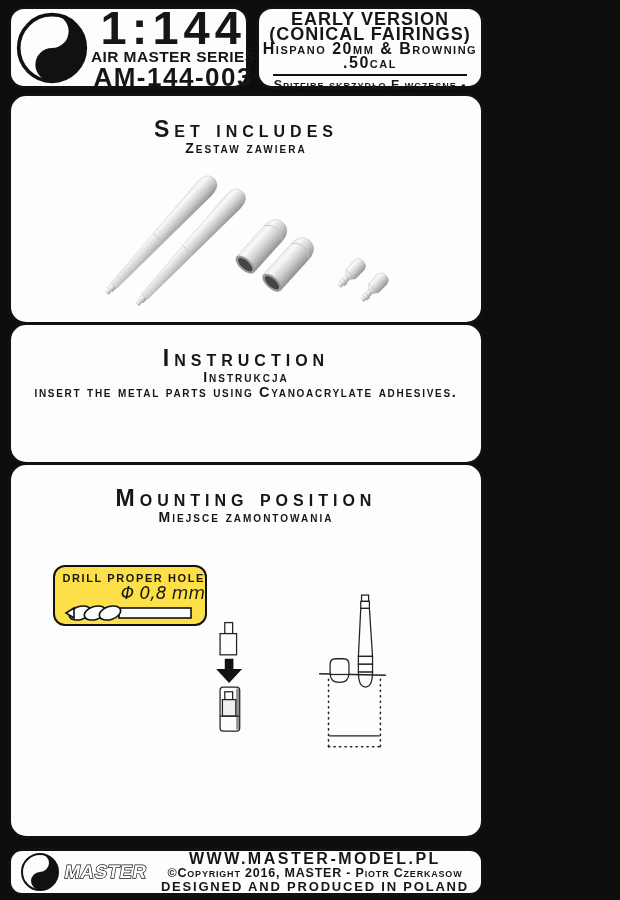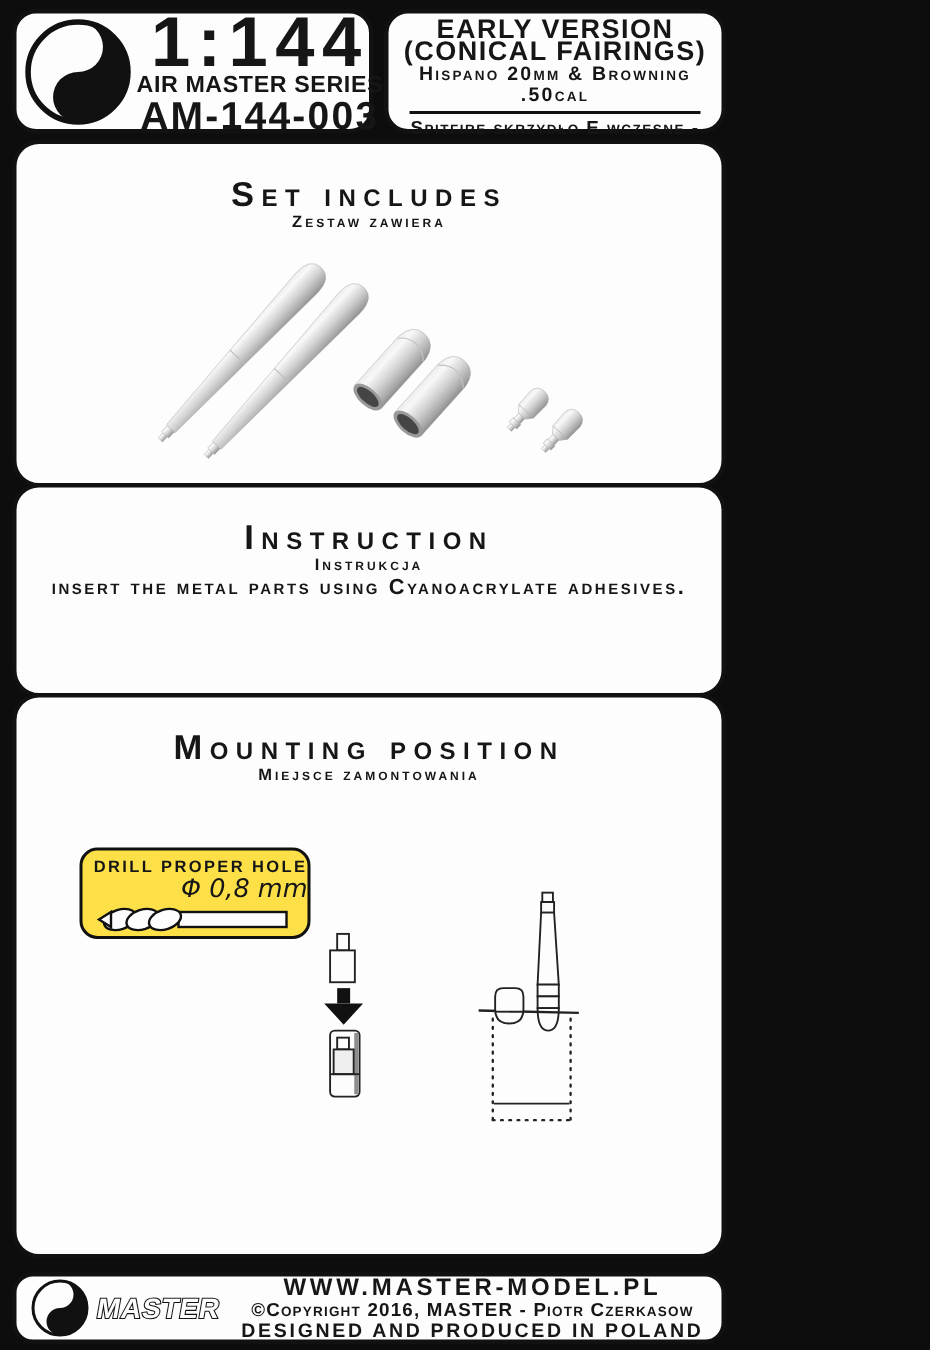--- a/index.html
+++ b/index.html
@@ -11,34 +11,34 @@
   .hdr{position:absolute;top:6px;left:8px;right:8px;height:83px;display:flex;gap:7px;}
   .hdr-left{width:241px;display:flex;align-items:center;padding:1px 2px;}
   .logo-wrap{width:78px;height:76px;flex:0 0 auto;display:flex;align-items:center;justify-content:center;}
   .hdr-left-text{flex:1;text-align:center;padding-right:4px;}
   .scale{font-size:47px;font-weight:bold;letter-spacing:5px;line-height:43px;white-space:nowrap;}
   .series{font-size:15.5px;font-weight:bold;letter-spacing:.4px;line-height:16px;white-space:nowrap;}
   .code{font-size:26px;font-weight:bold;letter-spacing:1.5px;line-height:25px;white-space:nowrap;}
   .hdr-right{flex:1;text-align:center;padding-top:3px;}
   .title{font-size:25px;font-weight:bold;font-variant:small-caps;letter-spacing:3px;line-height:26px;}
   .version{font-size:18px;font-weight:bold;letter-spacing:1px;line-height:15px;}
-  .armament{font-size:13px;font-weight:bold;font-variant:small-caps;letter-spacing:1.5px;line-height:14px;}
+  .armament{font-size:16px;font-weight:bold;font-variant:small-caps;letter-spacing:1.5px;line-height:14px;}
   .hdr-divider{height:2px;background:#111;margin:4px 14px 2px;}
   .polish{font-size:12.5px;font-weight:bold;font-variant:small-caps;letter-spacing:1px;line-height:14px;}
 
   
   .sheet{position:absolute;top:93px;left:8px;right:8px;}
   .section{background:#fdfdfd;border:3px solid #111;border-radius:18px;box-sizing:border-box;position:relative;}
   .section + .section{margin-top:-3px;}
   .sec-set{height:232px;}
   .sec-ins{height:143px;}
   .sec-mnt{height:377px;}
   .sec-head{text-align:center;padding-top:21px;position:relative;z-index:2;}
   .sec-title{font-size:23px;font-weight:bold;font-variant:small-caps;letter-spacing:5px;line-height:24px;}
-  .sec-sub{font-size:11px;font-weight:bold;font-variant:small-caps;letter-spacing:2px;line-height:14px;}
+  .sec-sub{font-size:14px;font-weight:bold;font-variant:small-caps;letter-spacing:2px;line-height:14px;}
   .parts-svg{display:block;width:100%;height:176px;overflow:visible;}
   .ins-en{text-align:center;font-size:14.5px;font-weight:bold;font-variant:small-caps;letter-spacing:1.7px;}
   .ins-pl{text-align:center;font-size:11px;font-weight:bold;font-variant:small-caps;letter-spacing:.7px;margin-top:8px;color:#262626;}
 
   
   .mnt-svg{position:absolute;left:0;top:0;width:100%;height:100%;}
   .drill-box{position:absolute;left:42px;top:100px;width:154px;height:61px;border:2.5px solid #111;
              border-radius:12px;text-align:right;box-sizing:border-box;background:#fde047;}
   .drill-label{font-size:11px;font-weight:bold;letter-spacing:1.6px;margin-top:5px;line-height:12px;}
   .drill-dia{font-size:17px;font-style:italic;font-family:"DejaVu Sans",sans-serif;line-height:19px;}

